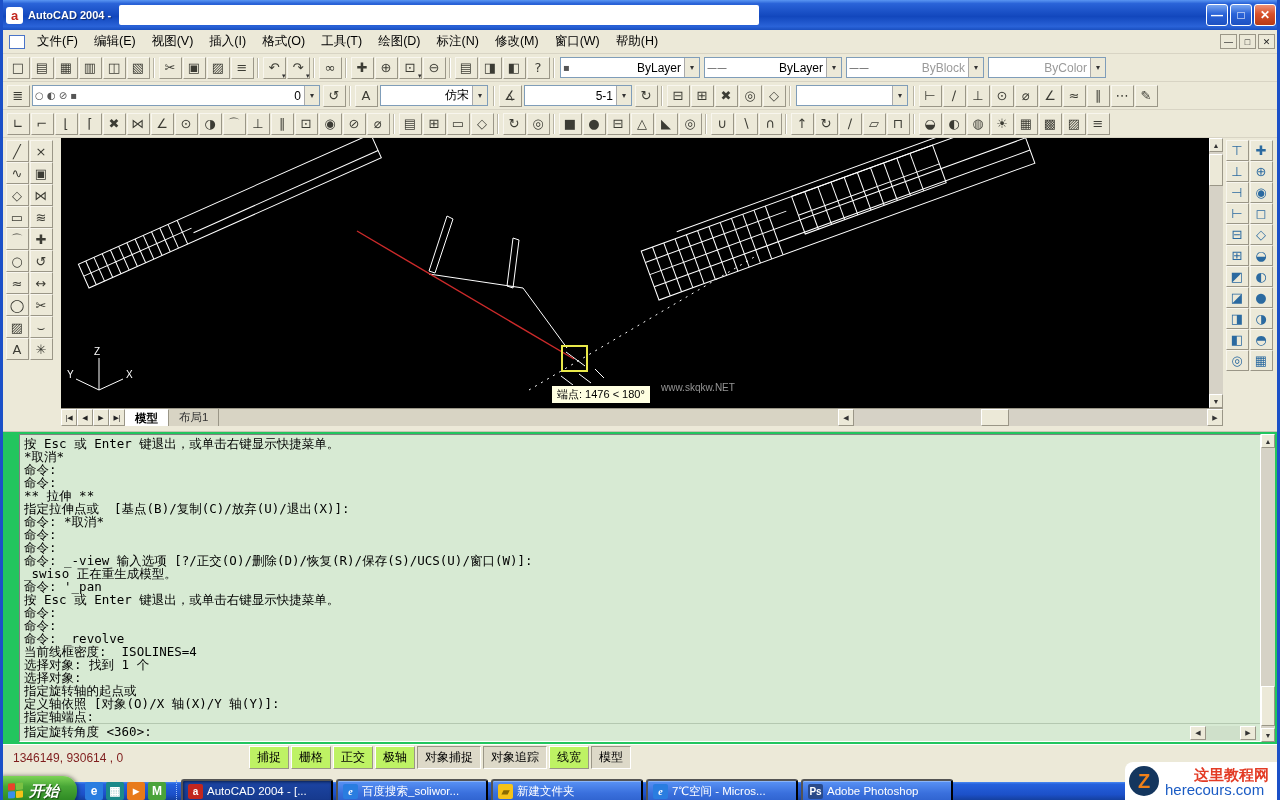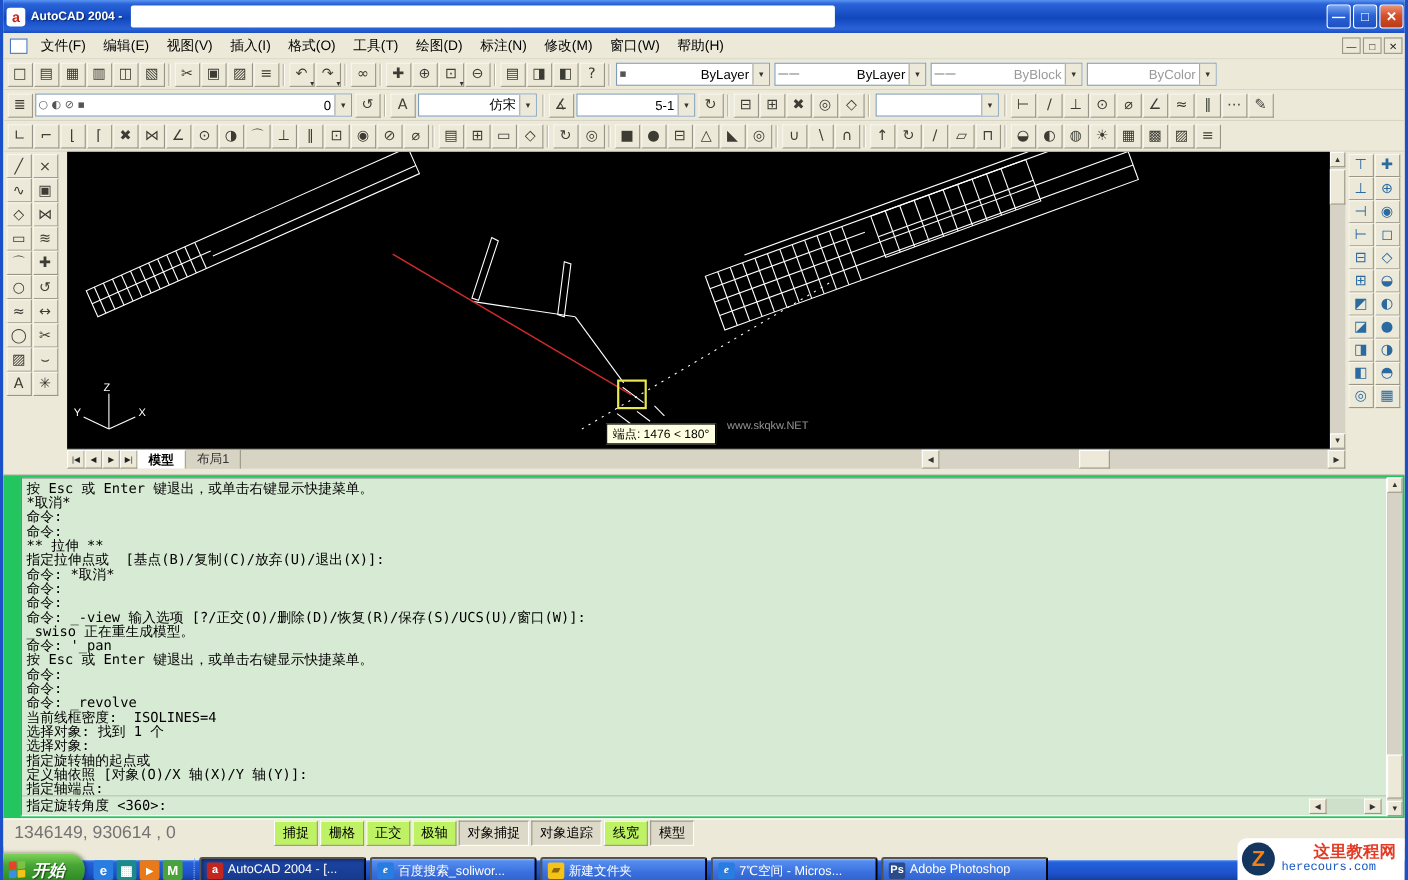--- a/index.html
+++ b/index.html
@@ -86,21 +86,21 @@
   .cmdhist { flex:1; padding:2px 4px; overflow:hidden; }
   .cmd-line { font-family:"DejaVu Sans Mono", monospace; font-size:12.5px; line-height:13px; white-space:pre; color:#000; }
   .cmdbottom { height:18px; display:flex; align-items:center; border-top:1px solid #b4c8b0; }
   .cmdinput { flex:1; font-family:"DejaVu Sans Mono", monospace; font-size:12.5px; padding:0 4px; white-space:pre; }
   .cmd-hscroll { width:66px; height:14px; display:flex; margin-right:4px; background:#cfe0ca; }
   .cmd-hscroll .scroll-btn { width:16px; height:14px; }
   .cmd-hscroll .scroll-track { flex:1; }
 
   
   .statusbar { height:26px; display:flex; align-items:center; background:#ece9d8; border-top:1px solid #fff; padding:0 6px; }
-  .coords { width:175px; font-size:16px; color:#737373; padding-left:4px; }
+  .coords { width:175px; font-size:12px; color:#7f1d1d; padding-left:4px; }
   .toggles { display:flex; gap:2px; margin-left:65px; }
   .tg { padding:2px 7px; font-size:12px; background:#bef264; border:1px solid; border-color:#fff #9a9687 #9a9687 #fff; color:#000; }
   .tg.on { border-color:#9a9687 #fff #fff #9a9687; background:#ddd9c8; }
 
   
   .taskbar { position:absolute; left:0; right:0; bottom:0; height:18px; margin:0 -3px; display:flex; align-items:center;
     background:linear-gradient(180deg,#4a8af2 0%,#2561dd 12%,#1c50c8 70%,#14409f 100%); }
   .startbtn { height:30px; padding:0 18px 0 8px; display:flex; align-items:center; gap:5px;
     background:linear-gradient(180deg,#7ed457 0%,#48a636 35%,#2f8b24 80%,#27791e 100%);
     border-radius:0 14px 14px 0; box-shadow:1px 0 4px rgba(0,0,0,.5); }
@@ -123,21 +123,21 @@
   .ic-acad { background:#c2261f; } .ic-ie { background:#2a7de0; font-style:italic; font-family:"Liberation Serif",serif; }
   .ic-folder { background:#f5c families; } .ic-folder { background:#f5c218; color:#8a6a00; }
   .ic-ps { background:#2a4a8a; }
 
   
   .badge { position:absolute; right:0; bottom:0; width:152px; height:38px; background:#fff; z-index:10;
     border-radius:8px 0 0 0; display:flex; align-items:center; gap:6px; padding:2px 4px; }
   .badge-logo { width:30px; height:30px; border-radius:50%; background:#14365e; color:#f08019;
     font-weight:bold; font-size:20px; display:flex; align-items:center; justify-content:center; }
   .badge-name { color:#e33b25; font-size:15px; font-weight:bold; line-height:17px;margin-left:29px; }
-  .badge-url { color:#1a5bc4; font-size:11px; line-height:13px;font-family:Liberation Mono, monospace; }
+  .badge-url { color:#1a5bc4; font-size:15px; line-height:13px; }
 </style>
 </head>
 <body>
 
 <div class="screen">
 
   <div class="titlebar">
     <div class="app-icon">a</div>
     <div class="title-text">AutoCAD 2004 -</div>
     <div class="censor"></div>

